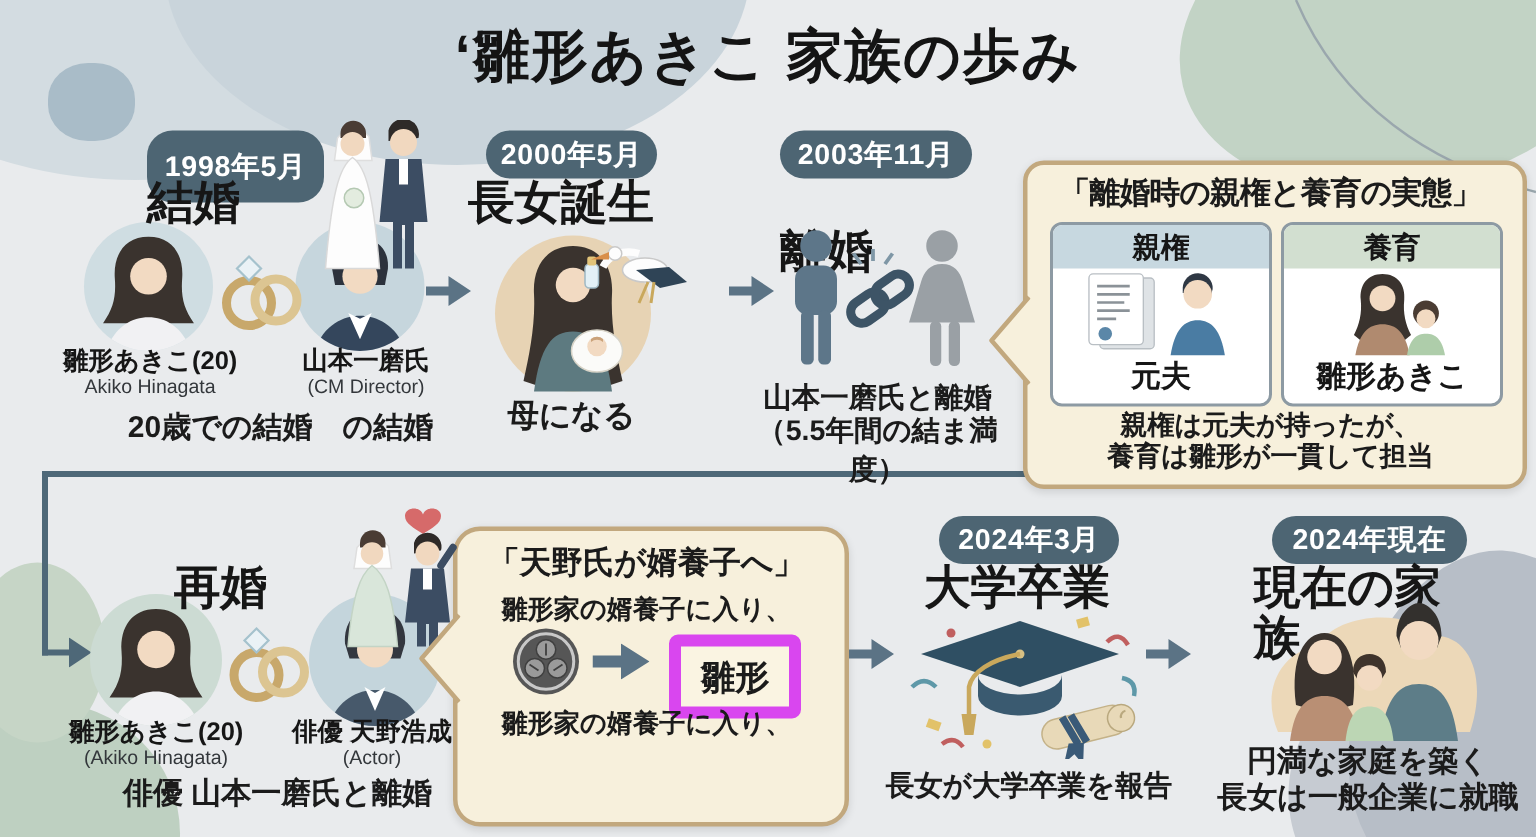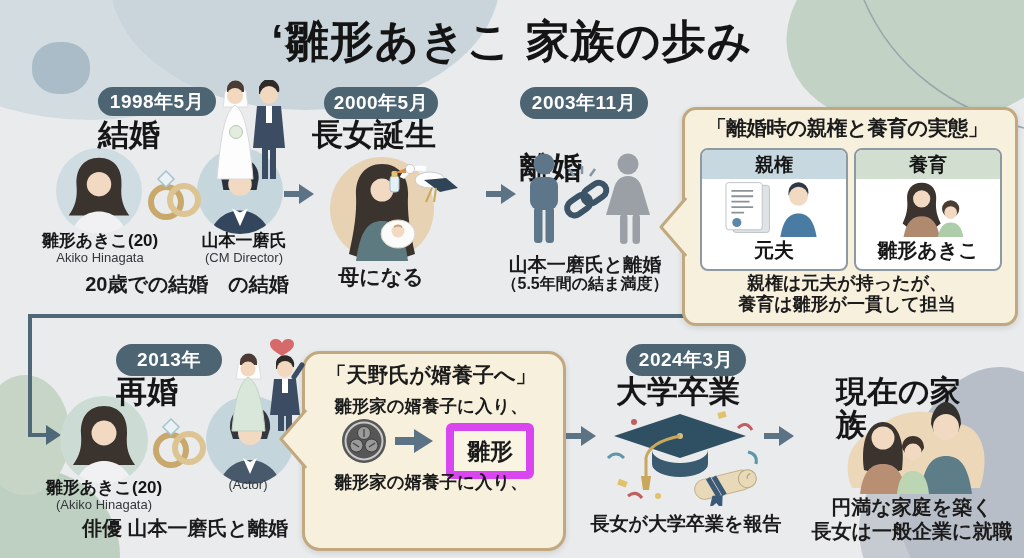--- a/index.html
+++ b/index.html
@@ -1,20 +1,20 @@
 <!DOCTYPE html>
 <html><head>
 <meta charset="utf-8">
 <style>
   html,body{margin:0;padding:0;}
   body{font-family:"Liberation Sans","DejaVu Sans",sans-serif;background:#dfe2e5;}
   .canvas{position:relative;width:1024px;height:558px;overflow:hidden;background:#e9ebed;}
   .abs{position:absolute;}
   .blob{position:absolute;border-radius:50%;}
-  .title{left:0;right:0;top:12px;text-align:center;font-size:44px;font-weight:900;color:#141414;letter-spacing:1px;z-index:3;}
+  .title{left:0;right:0;top:12px;text-align:center;font-size:38px;font-weight:900;color:#141414;letter-spacing:1px;z-index:3;}
   .badge{background:#4d6573;color:#fff;border-radius:17px;display:flex;align-items:center;justify-content:center;font-weight:bold;font-size:19px;z-index:3;letter-spacing:.5px;}
   .heading{font-weight:900;font-size:31px;color:#161616;z-index:3;line-height:1.05;}
   .cap{text-align:center;font-weight:bold;color:#1b1b1b;z-index:3;}
   .name{text-align:center;z-index:3;line-height:1.15;}
   .name .nm{font-weight:bold;font-size:17px;color:#161616;}
   .name .sub{font-size:13px;color:#33373b;}
   .avatar{border-radius:50%;overflow:hidden;z-index:2;}
   .avatar svg{display:block;width:100%;height:100%;}
   .callout{background:#f7f0dc;border:3px solid #c2a87e;border-radius:14px;box-shadow:0 2px 6px rgba(0,0,0,.12);z-index:2;}
   .ccard{background:#fff;border:2px solid #8d9aa3;border-radius:8px;overflow:hidden;display:flex;flex-direction:column;z-index:3;}
@@ -38,21 +38,21 @@
   <svg class="abs" style="right:0;top:0;z-index:0;" width="180" height="160" viewBox="0 0 180 160">
       <path d="M20 0 C 50 70, 110 110, 180 128" fill="none" stroke="#9aa7ad" stroke-width="1.6"></path>
     </svg>
   <div class="blob" style="left:-60px;top:468px;width:180px;height:175px;background:#bed0c1;"></div>
   <div class="blob" style="left:-20px;top:375px;width:90px;height:120px;background:#c6d5c6;"></div>
   <div class="blob" style="right:-85px;top:425px;width:250px;height:210px;background:#c6cbd2;"></div>
   <div class="blob" style="right:-40px;top:365px;width:160px;height:230px;background:#b7bec7;border-radius:48%;transform:rotate(18deg);"></div>
 
   <div class="abs title">‘雛形あきこ 家族の歩み</div>
 
-  <div class="abs badge" style="left:98px;top:87px;width:118px;height:29px;">1998年5月</div>
+  <div class="abs badge" style="left:98px;top:87px;width:118px;height:48px;">1998年5月</div>
   <div class="abs z3" style="left:213px;top:80px;">
     <svg width="76" height="102" viewBox="0 0 76 102">
       <path d="M12 12 q10 -12 21 -1 l2 16 h-25z" fill="#fdfdfd" stroke="#dedede"></path>
       <path d="M14 9 a8.5 8.5 0 0 1 17 0 l0 3 -17 0z" fill="#4a3c34"></path>
       <circle cx="22" cy="16" r="8" fill="#f1d8bf"></circle>
       <path d="M22 25 C 13 31 8 50 4 99 h36 C 36 50 31 31 22 25z" fill="#fdfdfd" stroke="#d9d9d9"></path>
       <circle cx="23" cy="52" r="6.5" fill="#e3ecdf" stroke="#b5c9b3"></circle>
       <path d="M46 7 a10 10 0 0 1 20 5 l-20 2z" fill="#2e2a28"></path>
       <circle cx="56" cy="15" r="9" fill="#f1d8bf"></circle>
       <path d="M44 26 h24 l4 42 h-9 v31 h-6 v-29 h-2 v29 h-6 v-31 h-9z" fill="#3c4d63"></path>
@@ -140,21 +140,21 @@
       <rect x="108" y="62" width="7.5" height="30" rx="3.5" fill="#9aa0a5"></rect>
       <rect x="120.5" y="62" width="7.5" height="30" rx="3.5" fill="#9aa0a5"></rect>
       <g fill="none" stroke="#3d5466" stroke-width="6">
         <rect x="54" y="46" width="25" height="15" rx="7.5" transform="rotate(-35 66 53)"></rect>
         <rect x="70" y="34" width="25" height="15" rx="7.5" transform="rotate(-35 82 41)"></rect>
       </g>
       <path d="M62 24 l-5 -7 M70 22 l0 -8 M78 24 l5 -7" stroke="#7f97a6" stroke-width="2.5" fill="none"></path>
     </svg>
   </div>
   <div class="abs cap" style="left:492px;top:252px;width:186px;font-size:19px;">山本一磨氏と離婚</div>
-  <div class="abs cap" style="left:492px;top:274px;width:186px;font-size:16px;">（5.5年間の結ま満度）</div>
+  <div class="abs cap" style="left:492px;top:274px;width:186px;font-size:19px;">（5.5年間の結ま満度）</div>
 
   <div class="abs callout" style="left:682px;top:107px;width:330px;height:213px;"></div>
   <svg class="abs" style="left:657px;top:196px;z-index:3;" width="30" height="62" viewBox="0 0 30 62">
       <path d="M29 2 L4 31 L29 60" fill="#f7f0dc" stroke="#c2a87e" stroke-width="3" stroke-linejoin="round"></path>
     </svg>
   <div class="abs cap" style="left:688px;top:114px;width:318px;font-size:20.5px;letter-spacing:-.5px;">「離婚時の親権と養育の実態」</div>
   <div class="abs ccard" style="left:700px;top:148px;width:144px;height:119px;">
     <div class="chead" style="background:#c7d8e0;">親権</div>
     <div class="cicon">
       <svg width="118" height="58" viewBox="0 0 130 64">
@@ -186,21 +186,20 @@
   <div class="abs cap" style="left:688px;top:271px;width:318px;font-size:18px;">親権は元夫が持ったが、</div>
   <div class="abs cap" style="left:688px;top:292px;width:318px;font-size:18px;">養育は雛形が一貫して担当</div>
 
   <div class="abs conn" style="left:28px;top:314px;width:656px;height:4px;"></div>
   <div class="abs conn" style="left:28px;top:314px;width:4px;height:123px;"></div>
   <div class="abs conn" style="left:28px;top:433px;width:20px;height:4px;"></div>
   <svg class="abs" style="left:46px;top:425px;z-index:2;" width="15" height="20" viewBox="0 0 15 20">
       <polygon points="0,0 15,10 0,20" fill="#4e6878"></polygon>
     </svg>
 
-  <div class="abs badge" style="left:116px;top:344px;width:106px;height:32px;">2013年</div>
   <div class="abs z3" style="left:226px;top:333px;">
     <svg width="82" height="100" viewBox="0 0 82 100">
       <path d="M56 10 c2 -6 12 -5 12 1 c0 5 -6 8 -12 12 c-6 -4 -12 -7 -12 -12 c0 -6 10 -7 12 -1z" fill="#d66a6a"></path>
       <path d="M12 32 q10 -12 21 -1 l2 15 h-25z" fill="#fdfdfd" stroke="#dedede"></path>
       <path d="M14 29 a8.5 8.5 0 0 1 17 0 l0 3 -17 0z" fill="#4a3c34"></path>
       <circle cx="22" cy="36" r="7.5" fill="#f1d8bf"></circle>
       <path d="M22 44 C 14 50 9 64 6 98 h33 C 36 64 31 50 22 44z" fill="#d9e6da" stroke="#c3d4c5"></path>
       <path d="M50 29 a9 9 0 0 1 18 5 l-18 2z" fill="#2e2a28"></path>
       <circle cx="59" cy="36" r="8" fill="#f1d8bf"></circle>
       <path d="M48 46 h22 l4 36 h-8 v16 h-6 v-15 h-2 v15 h-6 v-16 h-8z" fill="#3c4d63"></path>
@@ -229,20 +228,21 @@
         <circle cx="44" cy="37" r="12" fill="#f2dac2"></circle>
         <path d="M13 88 c6 -18 20 -24 31 -24 c11 0 25 6 31 24z" fill="#47596b"></path>
         <path d="M44 66 l-7 -4 7 16 7 -16z" fill="#ffffff"></path>
       </svg>
   </div>
   <div class="abs name" style="left:28px;top:478px;width:152px;">
     <div class="nm">雛形あきこ(20)</div>
     <div class="sub">(Akiko Hinagata)</div>
   </div>
   <div class="abs name" style="left:178px;top:478px;width:140px;">
+    <div class="nm">俳優 天野浩成</div>
     <div class="sub">(Actor)</div>
   </div>
   <div class="abs cap" style="left:50px;top:515px;width:270px;font-size:20px;">俳優 山本一磨氏と離婚</div>
 
   <div class="abs callout" style="left:302px;top:351px;width:258px;height:194px;border-radius:18px;"></div>
   <svg class="abs" style="left:277px;top:408px;z-index:3;" width="30" height="62" viewBox="0 0 30 62">
       <path d="M29 2 L4 31 L29 60" fill="#f7f0dc" stroke="#c2a87e" stroke-width="3" stroke-linejoin="round"></path>
     </svg>
   <div class="abs cap" style="left:308px;top:361px;width:246px;font-size:21px;">「天野氏が婿養子へ」</div>
   <div class="abs cap" style="left:308px;top:394px;width:246px;font-size:17.5px;">雛形家の婿養子に入り、</div>
@@ -298,20 +298,21 @@
     </svg>
   </div>
   <div class="abs cap" style="left:588px;top:511px;width:196px;font-size:19px;">長女が大学卒業を報告</div>
 
   <div class="abs z3" style="left:764px;top:426px;">
     <svg width="30" height="20" viewBox="0 0 30 20">
         <path d="M0 7 h15 v-7 l15 10 -15 10 v-7 h-15z" fill="#5b7385"></path>
       </svg>
   </div>
 
+  <div class="abs badge" style="left:848px;top:344px;width:130px;height:32px;">2024年現在</div>
   <div class="abs heading" style="left:836px;top:376px;width:154px;">現在の家族</div>
   <div class="abs z3" style="left:834px;top:396px;">
     <svg width="158" height="98" viewBox="0 0 158 98">
       <path d="M18 92 c-12 -28 2 -54 28 -58 c8 -20 58 -26 74 -6 c26 -2 38 28 26 64z" fill="#ecd8b8"></path>
       <path d="M97 28 c0 -14 9 -22 15 -22 c6 0 15 8 15 22 l-3 8 a14 14 0 0 0 -24 0z" fill="#33302d"></path>
       <circle cx="112" cy="31" r="13" fill="#f2dac2"></circle>
       <path d="M86 98 c4 -30 13 -38 26 -38 c13 0 22 8 26 38z" fill="#5d7d88"></path>
       <path d="M30 74 c-4 -32 6 -48 19 -48 c13 0 23 16 19 48 l-7 2 a15 15 0 0 0 -24 0z" fill="#3a332e"></path>
       <circle cx="49" cy="42" r="11.5" fill="#f2dac2"></circle>
       <path d="M26 98 c3 -24 12 -30 23 -30 c11 0 20 6 23 30z" fill="#b98f74"></path>

